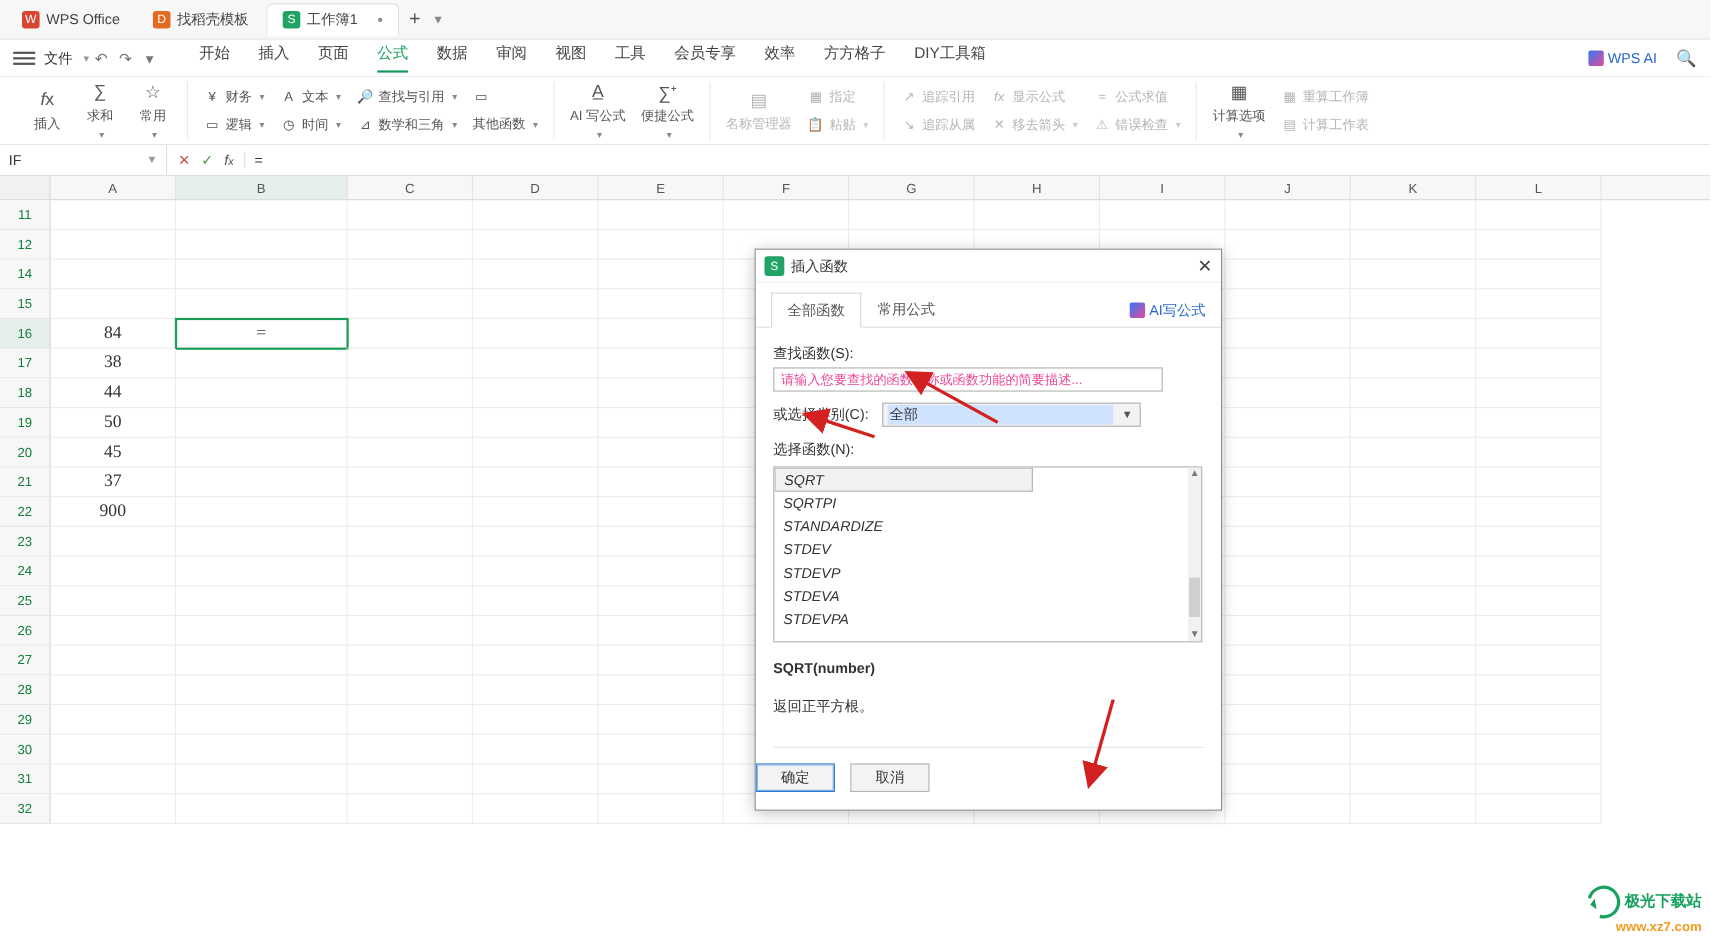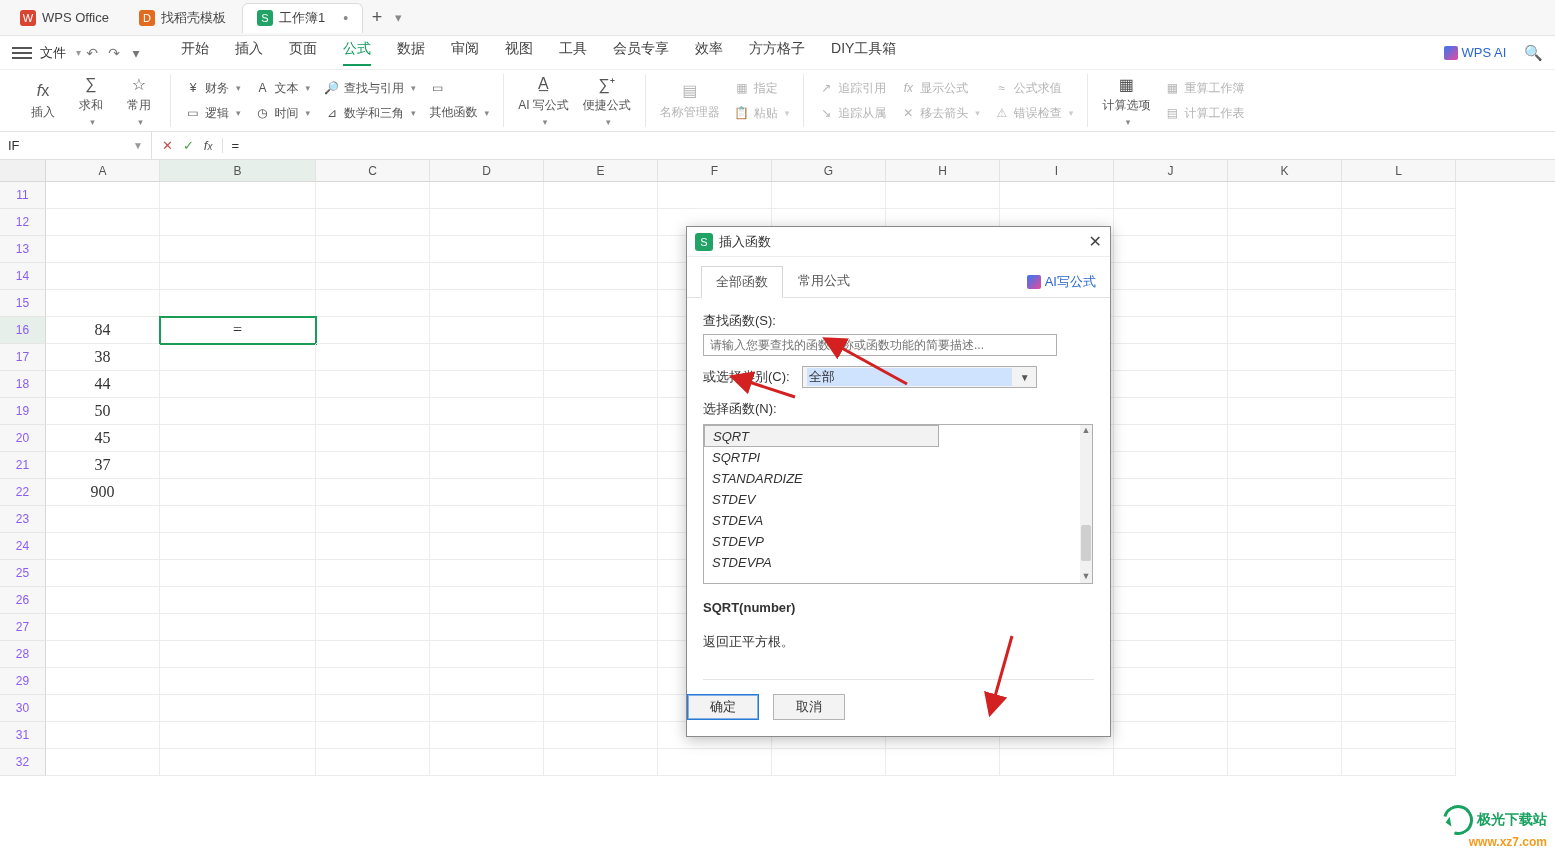--- a/index.html
+++ b/index.html
@@ -51,38 +51,38 @@
 
   
   .grid-wrap{position:relative;}
   .cols{ display:flex; height:22px; background:#f7f7f7; border-bottom:1px solid #d8d8d8;}
   .rowhdr-space{width:46px; border-right:1px solid #d8d8d8; background:#f1f1f1;}
   .colh{ border-right:1px solid #e3e3e3; display:flex; align-items:center; justify-content:center; font-size:12px; color:#555;}
   .colh.wA{width:114px;} .colh.wB{width:156px;} .colh.wC,.colh.wD,.colh.wE,.colh.wF,.colh.wG,.colh.wH,.colh.wI,.colh.wJ,.colh.wK,.colh.wL{width:114px;}
   .colh.hi{background:#e6efe9;}
   .rows{ position:relative; }
   .row{ display:flex; height:27px; }
-  .rowh{ width:46px; background:#f7f7f7; border-right:1px solid #d8d8d8; border-bottom:1px solid #e6e6e6; display:flex; align-items:center; justify-content:center; font-size:12px; color:#8b5cf6;}
+  .rowh{ width:46px; background:#f7f7f7; border-right:1px solid #d8d8d8; border-bottom:1px solid #e6e6e6; display:flex; align-items:center; justify-content:center; font-size:12px; color:#15803d;}
   .rowh.hi{background:#e6efe9;}
   .cell{ border-right:1px solid #ececec; border-bottom:1px solid #ececec; display:flex; align-items:center; justify-content:center; font-size:16px; font-family:"SimSun","Times New Roman",serif;}
   .cA{width:114px;} .cB{width:156px;} .cW{width:114px;}
   .active-cell{ outline:2px solid #1a9c56; outline-offset:-1px; background:#fff;}
 
   
   .dlg{ position:absolute; left:686px; top:226px; width:425px; background:#fff; border:1px solid #8a8a8a; box-shadow:0 3px 14px rgba(0,0,0,.25);}
   .dlg-title{ height:30px; display:flex; align-items:center; padding:0 8px; font-size:13px; border-bottom:1px solid #eee;}
   .dlg-title .tico{ width:18px;height:18px;background:#21a366;color:#fff;border-radius:3px;display:inline-flex;align-items:center;justify-content:center;font-size:11px;margin-right:6px;}
   .dlg-title .x{ margin-left:auto; font-size:16px; color:#444; cursor:pointer;}
   .dlg-tabs{ display:flex; border-bottom:1px solid #e2e2e2; padding:8px 14px 0; gap:0; align-items:flex-end;}
   .dlg-tab{ padding:6px 14px; font-size:13px; color:#555; border:1px solid transparent; cursor:pointer;}
   .dlg-tab.active{ border:1px solid #d6d6d6; border-bottom-color:#fff; background:#fff; position:relative; top:1px;}
   .dlg-ai{ margin-left:auto; display:flex; align-items:center; gap:4px; color:#2a67d1; font-size:13px; padding-bottom:6px;}
   .dlg-body{ padding:10px 16px 0;}
   .lbl{ font-size:13px; color:#333; margin:4px 0;}
-  .txt{ width:354px; height:22px; border:1px solid #b0b0b0; color:#737373; padding:0 6px; font-size:12px; display:flex; align-items:center;}
+  .txt{ width:354px; height:22px; border:1px solid #b0b0b0; color:#ec4899; padding:0 6px; font-size:12px; display:flex; align-items:center;}
   .rowflex{display:flex; align-items:center; gap:12px; margin-top:8px;}
   .sel{ width:235px; height:22px; border:1px solid #b0b0b0; background:#f3f3f3; display:flex; align-items:center; padding:0 6px; font-size:13px; position:relative;}
   .sel .selmark{ position:absolute; left:4px; right:24px; top:1px; bottom:1px; background:#cfe3ff;}
   .sel .seltext{position:relative;}
   .sel .darrow{ margin-left:auto; position:relative; font-size:10px; color:#555;}
   .listbox{ margin-top:6px; width:390px; height:160px; border:1px solid #b0b0b0; overflow:hidden; position:relative;font-style:italic;}
   .listinner{position:absolute; left:0; top:0; right:12px;}
   .li{ padding:3px 8px; font-size:13px;}
   .li.sel{ background:#f2f2f2;}
   .scrollb{position:absolute; right:0; top:0; bottom:0; width:12px; background:#f1f1f1;}
@@ -349,35 +349,20 @@
         <div class="cell cW"></div>
         <div class="cell cW"></div>
         <div class="cell cW"></div>
         <div class="cell cW"></div>
         <div class="cell cW"></div>
         <div class="cell cW"></div>
         <div class="cell cW"></div>
         <div class="cell cW"></div>
       </div>
       <div class="row">
-        <div class="rowh">13</div>
-        <div class="cell cA"></div>
-        <div class="cell cB"></div>
-        <div class="cell cW"></div>
-        <div class="cell cW"></div>
-        <div class="cell cW"></div>
-        <div class="cell cW"></div>
-        <div class="cell cW"></div>
-        <div class="cell cW"></div>
-        <div class="cell cW"></div>
-        <div class="cell cW"></div>
-        <div class="cell cW"></div>
-        <div class="cell cW"></div>
-      </div>
-      <div class="row">
         <div class="rowh">14</div>
         <div class="cell cA"></div>
         <div class="cell cB"></div>
         <div class="cell cW"></div>
         <div class="cell cW"></div>
         <div class="cell cW"></div>
         <div class="cell cW"></div>
         <div class="cell cW"></div>
         <div class="cell cW"></div>
         <div class="cell cW"></div>
@@ -685,22 +670,22 @@
         <span class="darrow">▼</span>
       </div>
     </div>
     <div class="lbl" style="margin-top:10px">选择函数(N):</div>
     <div class="listbox">
       <div class="listinner">
         <div class="li sel">SQRT</div>
         <div class="li">SQRTPI</div>
         <div class="li">STANDARDIZE</div>
         <div class="li">STDEV</div>
+        <div class="li">STDEVP</div>
         <div class="li">STDEVA</div>
-        <div class="li">STDEVP</div>
         <div class="li">STDEVPA</div>
       </div>
       <div class="scrollb">
         <div class="sbarrow top">▲</div>
         <div class="thumb"></div>
         <div class="sbarrow bot">▼</div>
       </div>
     </div>
     <div class="sig">SQRT(number)</div>
     <div class="desc">返回正平方根。</div>

